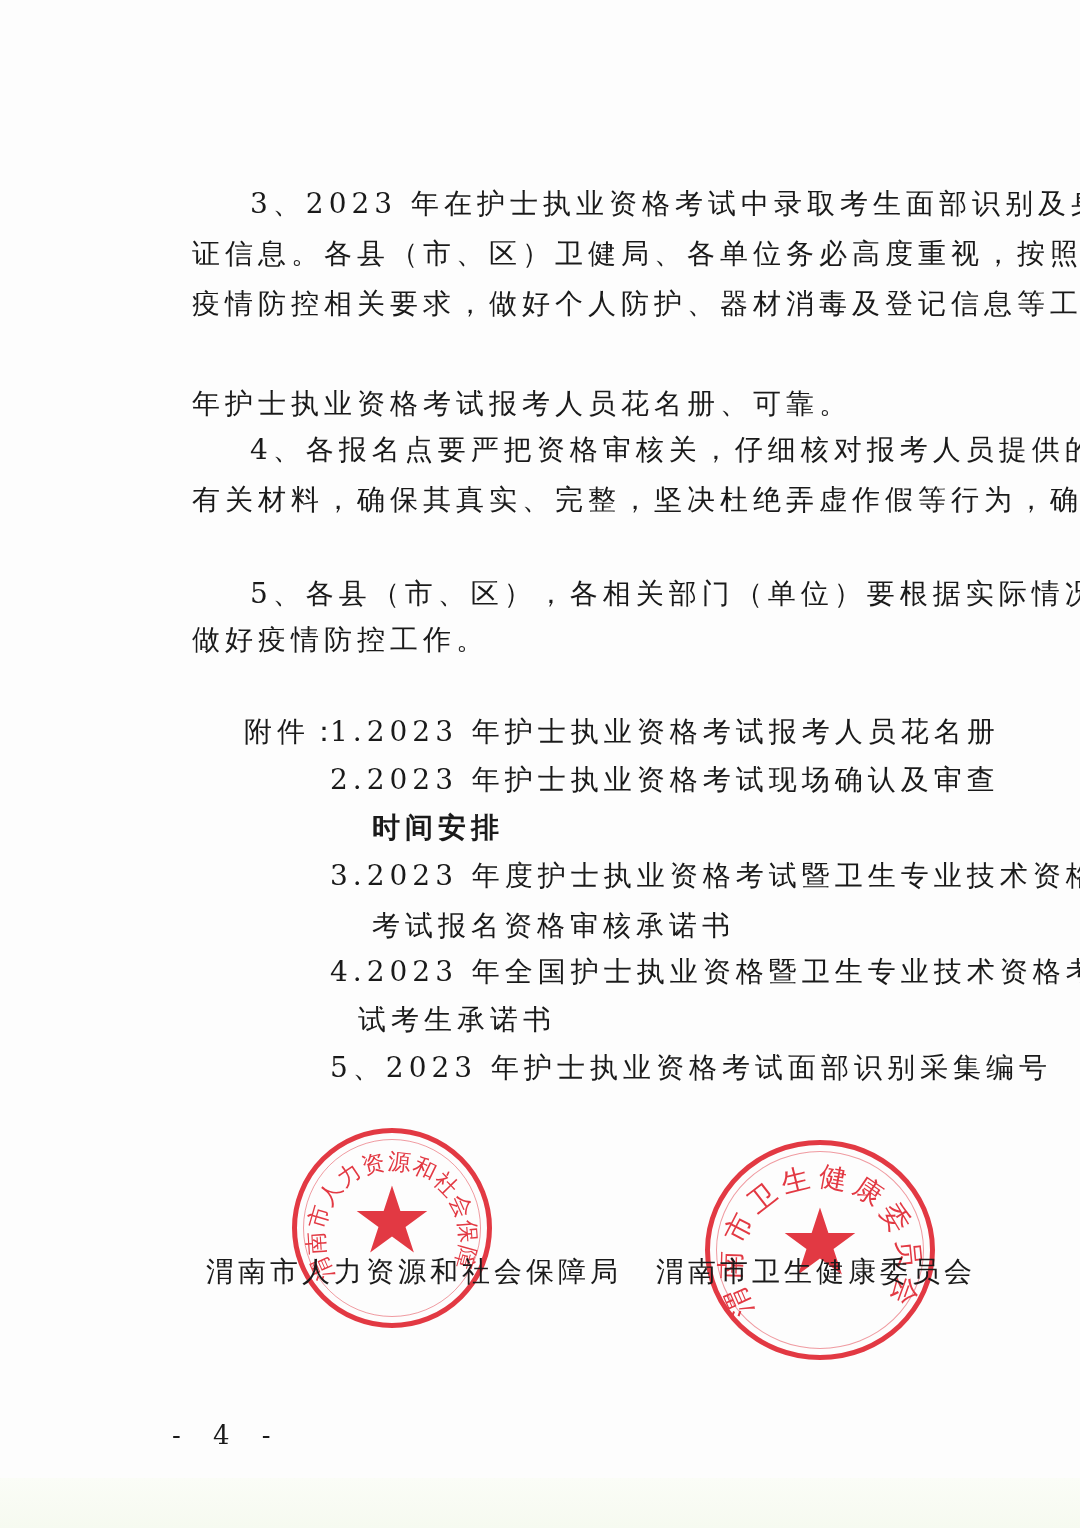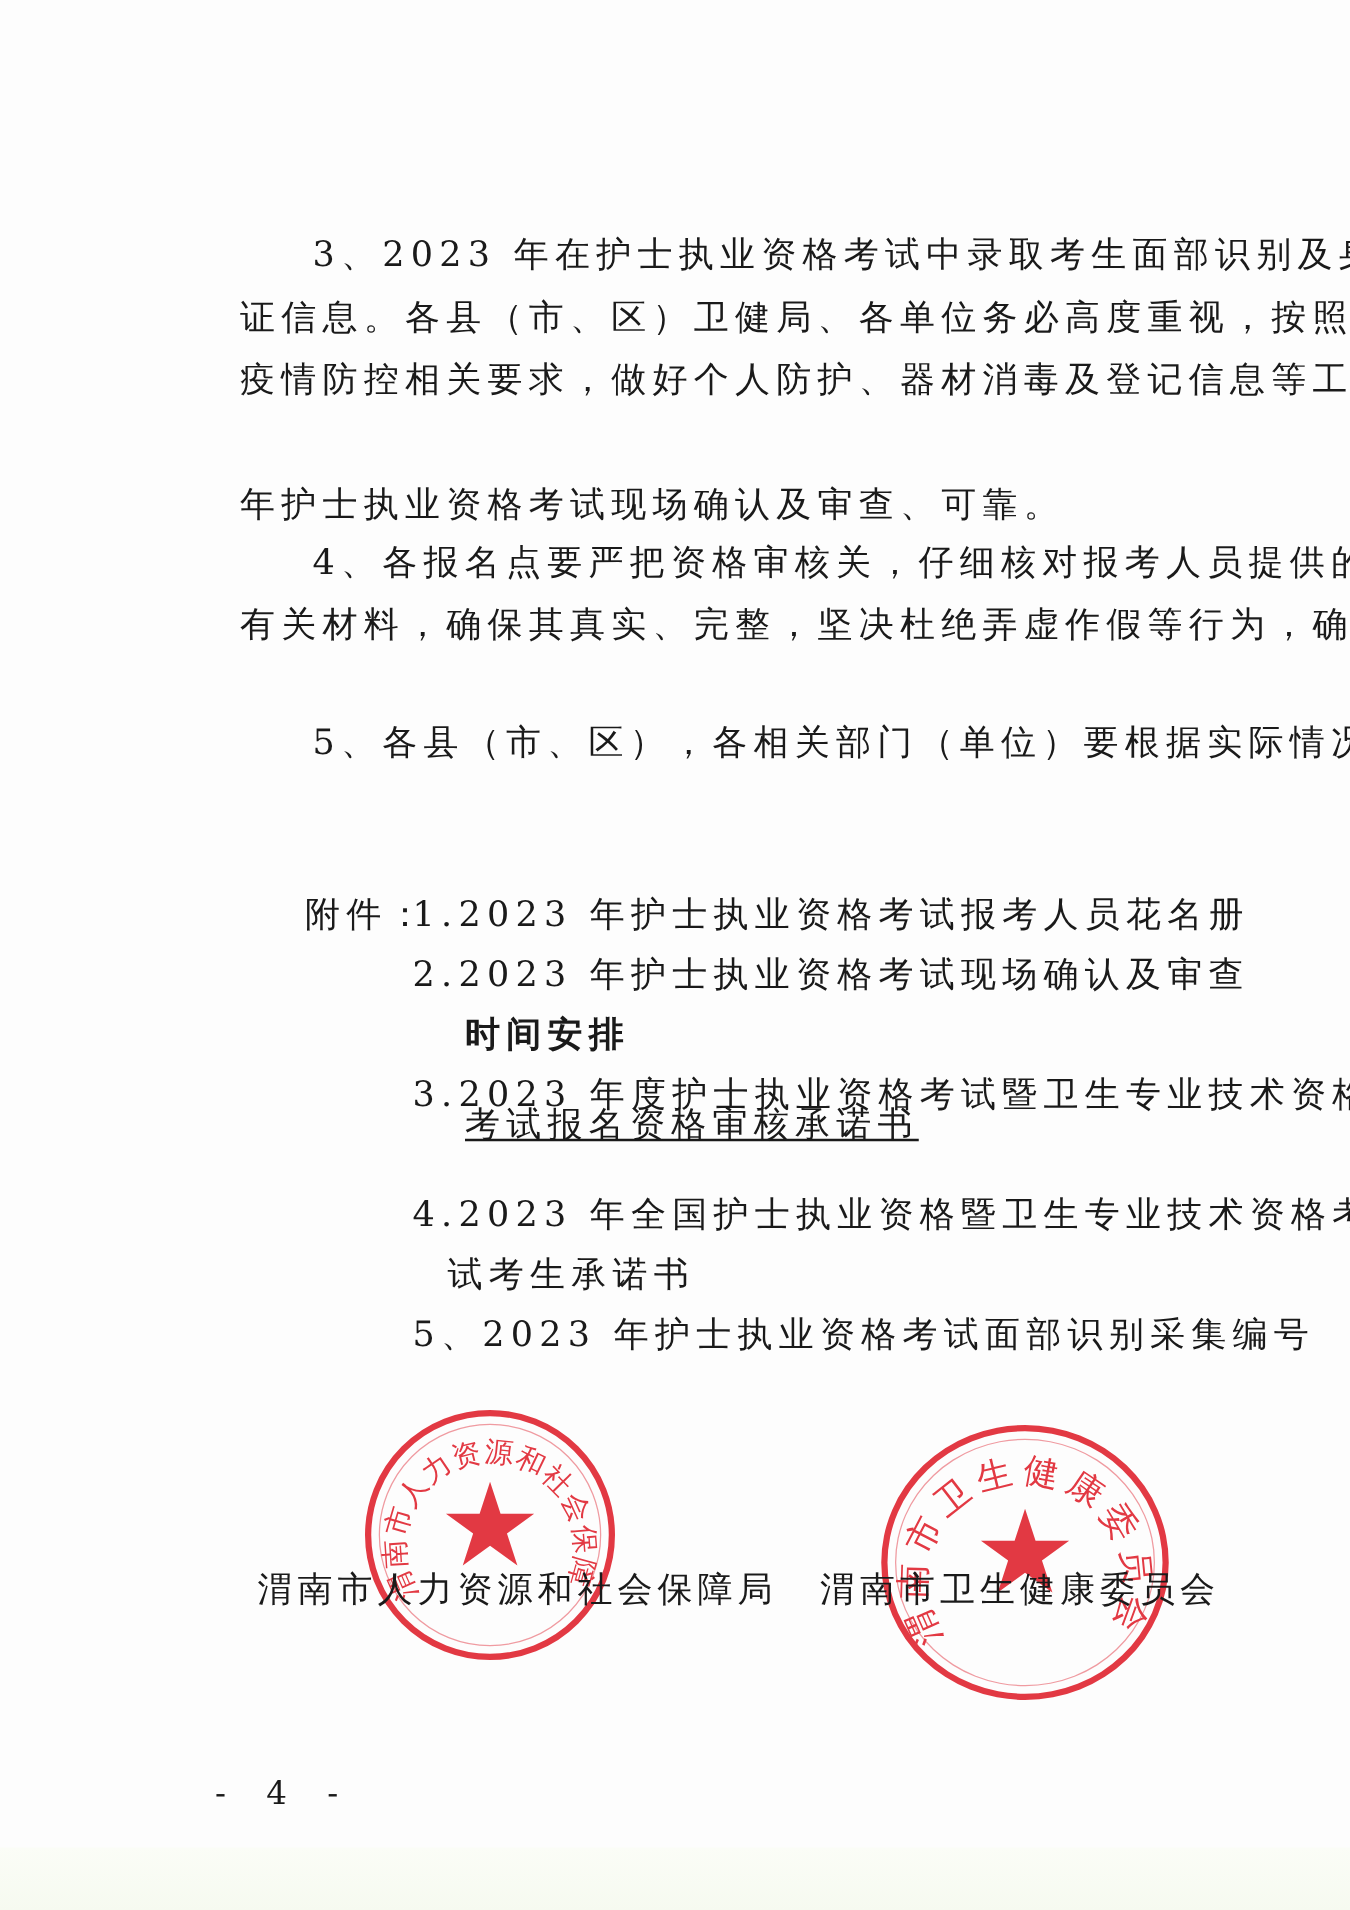--- a/index.html
+++ b/index.html
@@ -49,33 +49,34 @@
 </style>
 </head>
 <body>
 
 <div class="page">
   <div class="bottom-strip"></div>
 
   <div class="line" style="left:250px; top:186px;">3、2023 年在护士执业资格考试中录取考生面部识别及身份</div>
   <div class="line" style="left:192px; top:236px;">证信息。各县（市、区）卫健局、各单位务必高度重视，按照</div>
   <div class="line" style="left:192px; top:286px;">疫情防控相关要求，做好个人防护、器材消毒及登记信息等工</div>
-  <div class="line" style="left:192px; top:386px;">年护士执业资格考试现场确认及审查、可靠。</div>
+  <div class="line" style="left:192px; top:386px;">年护士执业资格考试报考人员花名册、可靠。</div>
 
   <div class="line" style="left:250px; top:432px;">4、各报名点要严把资格审核关，仔细核对报考人员提供的</div>
   <div class="line" style="left:192px; top:482px;">有关材料，确保其真实、完整，坚决杜绝弄虚作假等行为，确</div>
 
   <div class="line" style="left:250px; top:576px;">5、各县（市、区），各相关部门（单位）要根据实际情况</div>
+  <div class="line" style="left:192px; top:622px;">做好疫情防控工作。</div>
 
   <div class="line" style="left:244px; top:714px;">附件：</div>
   <div class="line" style="left:330px; top:714px;">1.2023 年护士执业资格考试报考人员花名册</div>
   <div class="line" style="left:330px; top:762px;">2.2023 年护士执业资格考试现场确认及审查</div>
   <div class="line" style="left:372px; top:810px;font-weight:bold;">时间安排</div>
   <div class="line" style="left:330px; top:858px;">3.2023 年度护士执业资格考试暨卫生专业技术资格</div>
-  <div class="line" style="left:372px; top:882px;text-decoration:underline;">考试报名资格审核承诺书</div>
+  <div class="line" style="left:372px; top:908px;">考试报名资格审核承诺书</div>
   <div class="line" style="left:330px; top:954px;">4.2023 年全国护士执业资格暨卫生专业技术资格考</div>
   <div class="line" style="left:358px; top:1002px;">试考生承诺书</div>
   <div class="line" style="left:330px; top:1050px;">5、2023 年护士执业资格考试面部识别采集编号</div>
 
   <div class="seal" style="left:292px; top:1128px; width:190px; height:190px;">
     <div class="ring"></div>
     <svg viewBox="0 0 200 200" width="190" height="190">
       <defs>
           <path id="arcL" d="M 40 150 A 72 72 0 1 1 160 150"></path>
         </defs>

